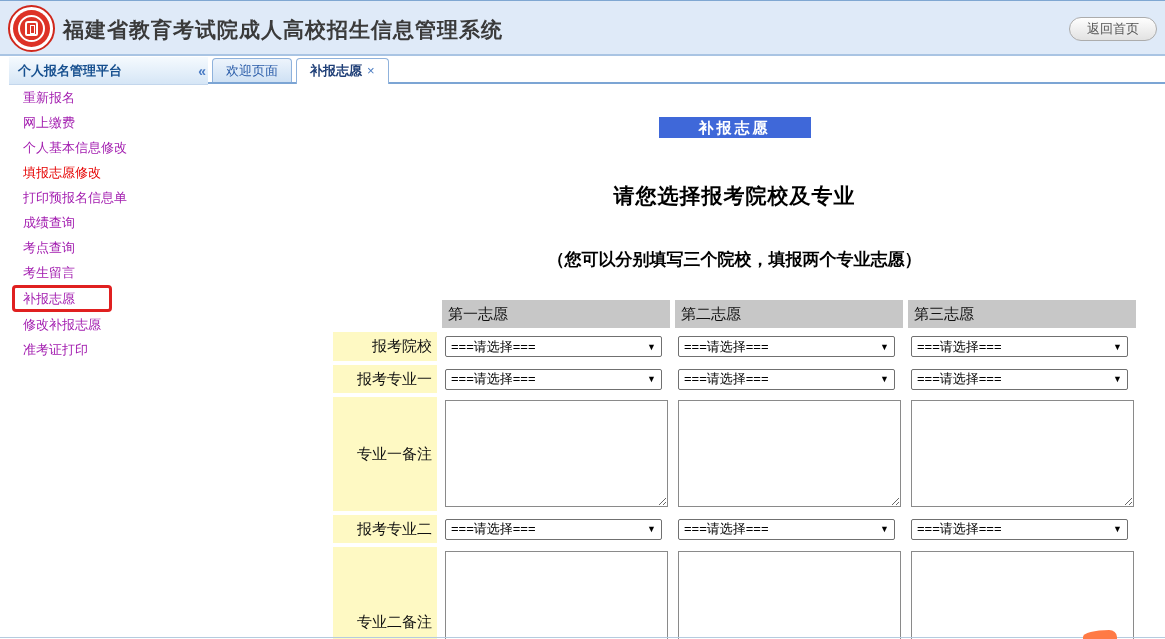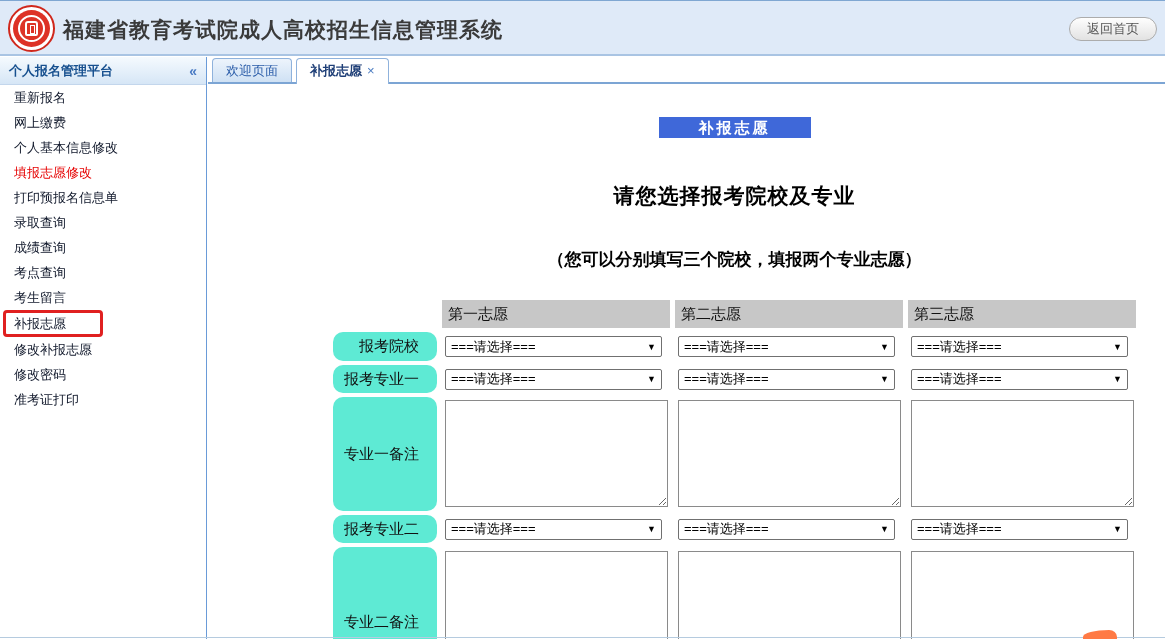--- a/index.html
+++ b/index.html
@@ -16,29 +16,29 @@
   .logo-ring { width:27px; height:27px; border-radius:50%; border:2px solid #fff;
     display:flex; align-items:center; justify-content:center; }
   .logo-glyph { width:13px; height:15px; border:2px solid #fff; border-radius:3px 3px 2px 2px; position:relative; }
   .logo-glyph::after { content:""; position:absolute; left:3px; top:2px; width:3px; height:7px; border:1px solid #fff; }
   .app-title { position:absolute; left:63px; top:15px; font-size:21px; font-weight:600; color:#3A3A3A; letter-spacing:1px; }
   .home-btn { position:absolute; right:8px; top:16px; height:24px; padding:0 17px;
     border:1px solid #ACACAC; border-radius:12px; background:linear-gradient(#FEFEFE,#E2E2E2);
     color:#555; font-size:13px; line-height:22px; cursor:pointer; }
 
   
-  .sidebar { position:absolute; left:0; top:57px; width:207px; bottom:0;
+  .sidebar { position:absolute; left:9px; top:57px; width:207px; bottom:0;
     background:#fff; border-right:1px solid #6A9BD8; }
   .sidebar-header { height:28px; background:linear-gradient(#F5FAFE,#D6E6F6);
     border-bottom:1px solid #C3D6EC; display:flex; align-items:center; justify-content:space-between;
     padding:0 9px; }
   .sidebar-title { color:#17508F; font-weight:bold; font-size:13px; }
   .collapse { color:#4A7BC4; font-weight:bold; font-size:14px; cursor:pointer; }
   .menu { list-style:none; padding-top:0; }
-  .menu li { height:25px; line-height:25px; padding-left:14px; font-size:13px; color:#0f172a; cursor:pointer; white-space:nowrap; }
+  .menu li { height:25px; line-height:25px; padding-left:14px; font-size:13px; color:#a21caf; cursor:pointer; white-space:nowrap; }
   .menu li.red { color:#E60000; }
   .menu li.boxed { width:100px; height:27px; line-height:21px; margin:0 0 0 3px; padding-left:8px;
     border:3px solid #E02020; border-radius:4px; }
 
   
   .main { position:absolute; left:208px; top:57px; right:0; bottom:0; background:#fff; }
   .tabbar { height:27px; display:flex; align-items:flex-end; padding-left:4px; gap:4px;
     border-bottom:2px solid #7CA5D4; }
   .tab { height:24px; line-height:23px; padding:0 13px; font-size:13px; color:#2B5DA9;
     border:1px solid #8FB2DC; border-bottom:none; border-radius:4px 4px 0 0;
@@ -53,21 +53,21 @@
     font-weight:bold; font-size:15px; text-align:center; line-height:21px; letter-spacing:3px; }
   .h1 { margin-top:44px; text-align:center; font-size:21px; font-weight:bold; color:#000; letter-spacing:1px; }
   .h2 { margin-top:38px; text-align:center; font-size:17px; font-weight:bold; color:#000; }
 
   
   .ftable { margin-top:29px; display:grid;
     grid-template-columns:104px 228px 228px 228px;
     grid-template-rows:28px 29px 28px 114px 28px 150px;
     column-gap:5px; row-gap:4px; font-size:15px; color:#111; }
   .hcell { background:#C7C7C7; display:flex; align-items:center; padding-left:6px;font-family:Liberation Mono, monospace; }
-  .lcell { background:#5eead4; display:flex; align-items:center; justify-content:flex-end; padding-right:18px;border-radius:10px; }
+  .lcell { background:#fef9c3; display:flex; align-items:center; justify-content:flex-end; padding-right:5px; }
   .icell { display:flex; align-items:center; }
   .sel { flex:1; height:21px; margin:0 8px 0 3px; border:1px solid #707070; border-radius:2px;
     background:#fff; display:flex; align-items:center; justify-content:space-between;
     padding:0 5px; font-size:13px; color:#000; cursor:pointer; }
   .sel .arr { font-size:9px; color:#000; }
   .ta { flex:1; margin:0 2px 0 3px; border:1px solid #8A8A8A; background:#fff;
     resize:both; font-family:"Liberation Sans", sans-serif; font-size:13px; }
   .icell.tall { align-items:stretch; }
   .ta.t1 { height:107px; margin-top:3px; }
   .ta.t2 { height:148px; margin-top:4px; }
@@ -95,27 +95,25 @@
   <div class="sidebar-header">
     <span class="sidebar-title">个人报名管理平台</span>
     <span class="collapse">«</span>
   </div>
   <ul class="menu">
     <li>重新报名</li>
     <li>网上缴费</li>
     <li>个人基本信息修改</li>
     <li class="red">填报志愿修改</li>
     <li>打印预报名信息单</li>
-    <li>录取查询</li>
     <li>成绩查询</li>
     <li>考点查询</li>
     <li>考生留言</li>
     <li class="boxed">补报志愿</li>
     <li>修改补报志愿</li>
-    <li>修改密码</li>
     <li>准考证打印</li>
   </ul>
 </div>
 
 <div class="main">
   <div class="tabbar">
     <div class="tab">
       <span>欢迎页面</span>
     </div>
     <div class="tab active">

